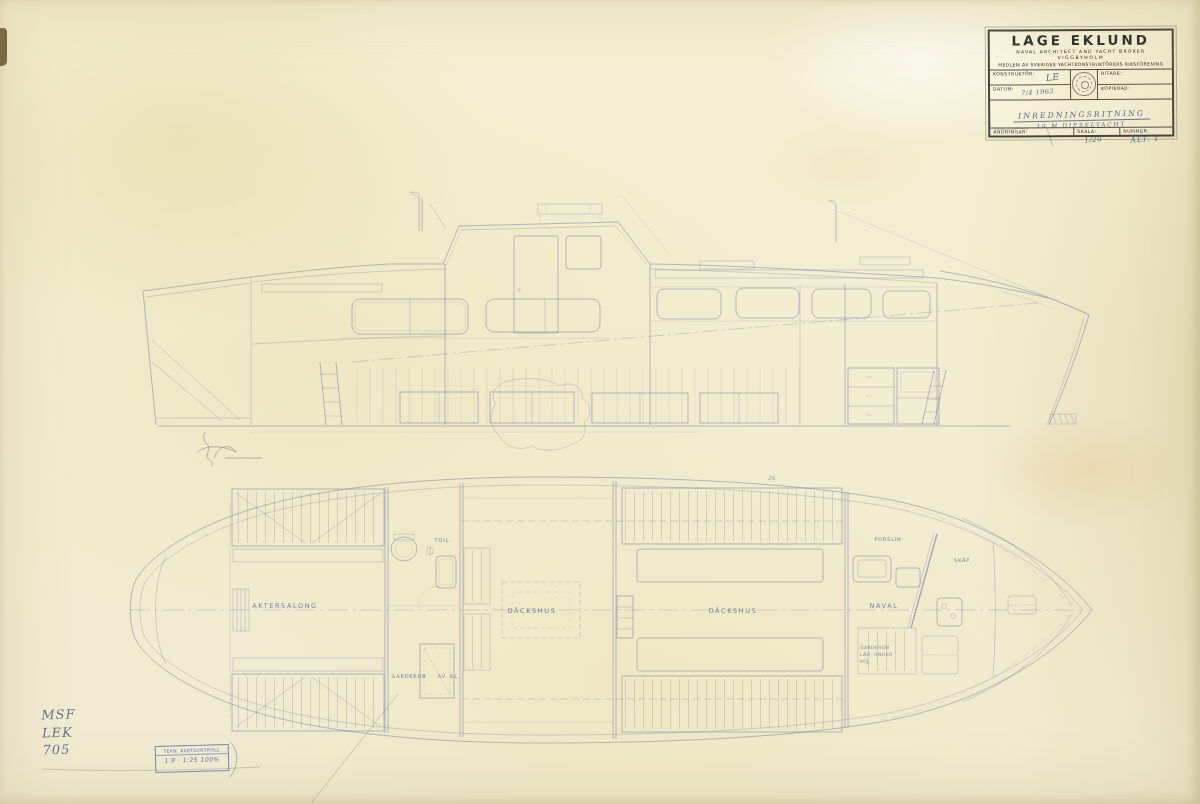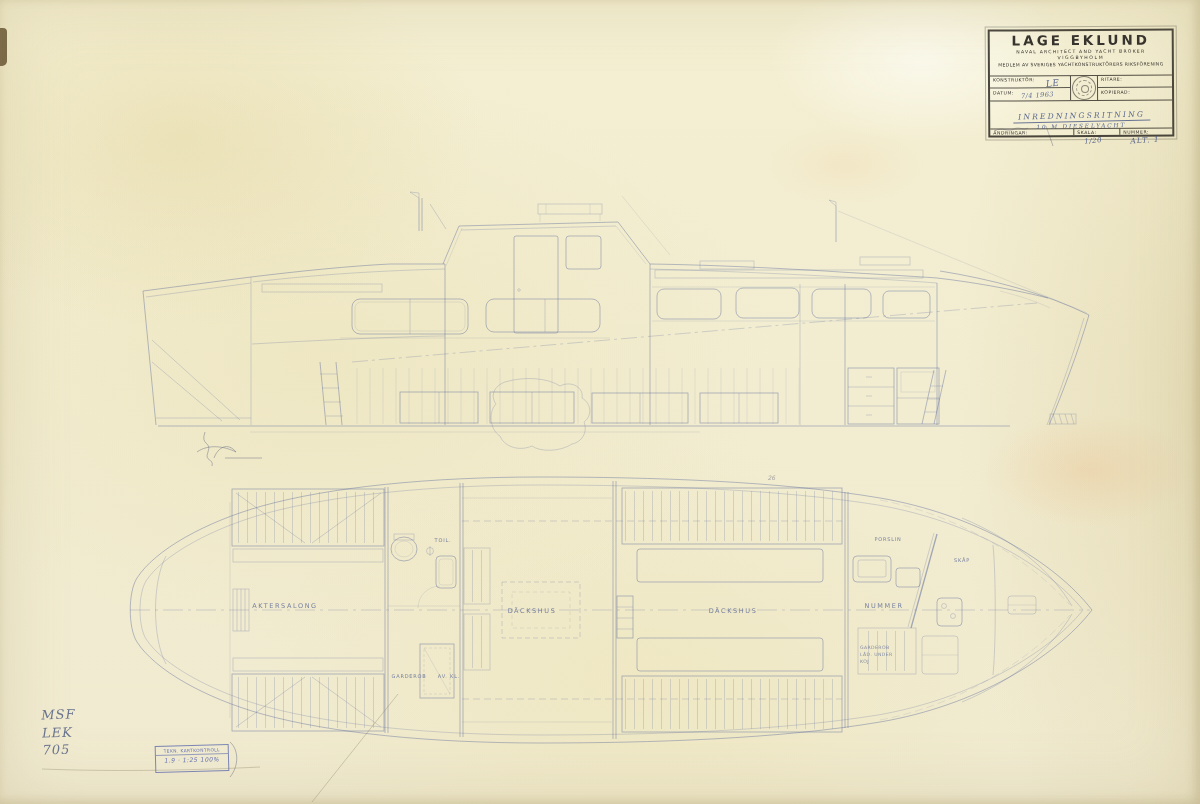--- a/index.html
+++ b/index.html
@@ -42,21 +42,21 @@
          border:1.4px solid rgba(62,80,168,.65);transform:rotate(-1.5deg);
          color:rgba(62,80,168,.78);text-align:center;background:rgba(255,255,255,.06);}
   .astamp .l1{font-size:4.4px;letter-spacing:.4px;border-bottom:.8px solid rgba(62,80,168,.5);
          padding:1.5px 1px 1px;white-space:nowrap;overflow:hidden;}
   .astamp .l2{font-size:6px;font-style:italic;letter-spacing:.5px;padding-top:1px;white-space:nowrap;}
   
   .tblock{position:absolute;left:988px;top:29px;width:186px;height:108px;
          border:2px solid rgba(42,39,33,.85);outline:1px solid rgba(42,39,33,.3);outline-offset:2px;
          transform:rotate(-.35deg);color:#35322d;background:rgba(255,253,240,.18);
          display:flex;flex-direction:column;box-sizing:border-box;}
-  .tb-head{border-bottom:1.4px solid rgba(42,39,33,.8);text-align:center;padding:2px 0 8px;}
+  .tb-head{border-bottom:1.4px solid rgba(42,39,33,.8);text-align:center;padding:2px 0 2px;}
   .tb-company{font-size:13.5px;font-weight:bold;letter-spacing:3px;line-height:1.05;}
   .tb-sub{font-size:4.6px;letter-spacing:1.2px;margin-top:1.5px;}
   .tb-loc{font-size:4.6px;letter-spacing:1.6px;margin-top:1px;}
   .tb-member{font-size:4.6px;letter-spacing:.35px;margin-top:2px;}
   .tb-fields{display:flex;height:29px;border-bottom:1.4px solid rgba(42,39,33,.8);position:relative;}
   .fcol{display:flex;flex-direction:column;}
   .fcol.left{width:80px;border-right:1.4px solid rgba(42,39,33,.8);}
   .fmid{width:26px;position:relative;}
   .fcol.right{flex:1;border-left:1.4px solid rgba(42,39,33,.8);}
   .frow{flex:1;font-size:4.6px;letter-spacing:.5px;padding:1.5px 0 0 3px;position:relative;}
@@ -282,21 +282,21 @@
       <path class="pen2" d="M312,802L398,694"></path>
       <path class="pen2" d="M42,769C120,772 200,770 260,767"></path>
       <path class="pen" d="M995,131C1002,126 1008,133 1014,129C1019,126 1024,131 1028,128"></path>
       <path class="pen" d="M1046,126L1053,146"></path>
     </g>
   </svg>
 
   <span class="plabel" style="left:285px;top:606px">AKTERSALONG</span>
   <span class="plabel" style="left:532px;top:611px">DÄCKSHUS</span>
   <span class="plabel" style="left:733px;top:611px">DÄCKSHUS</span>
-  <span class="plabel" style="left:884px;top:606px">NUMMER</span>
+  <span class="plabel" style="left:884px;top:606px">NAVAL</span>
   <span class="plabel sm" style="left:443px;top:540px">TOIL.</span>
   <span class="plabel sm" style="left:409px;top:676px">GARDEROB</span>
   <span class="plabel sm" style="left:449px;top:676px">AV. KL.</span>
   <span class="plabel sm" style="left:888px;top:539px">PORSLIN</span>
   <span class="plabel sm" style="left:962px;top:560px">SKÅP</span>
   <div class="pnote" style="left:860px;top:645px">
     <div>GARDEROB</div>
     <div>LÅD. UNDER</div>
     <div>KOJ</div>
   </div>

